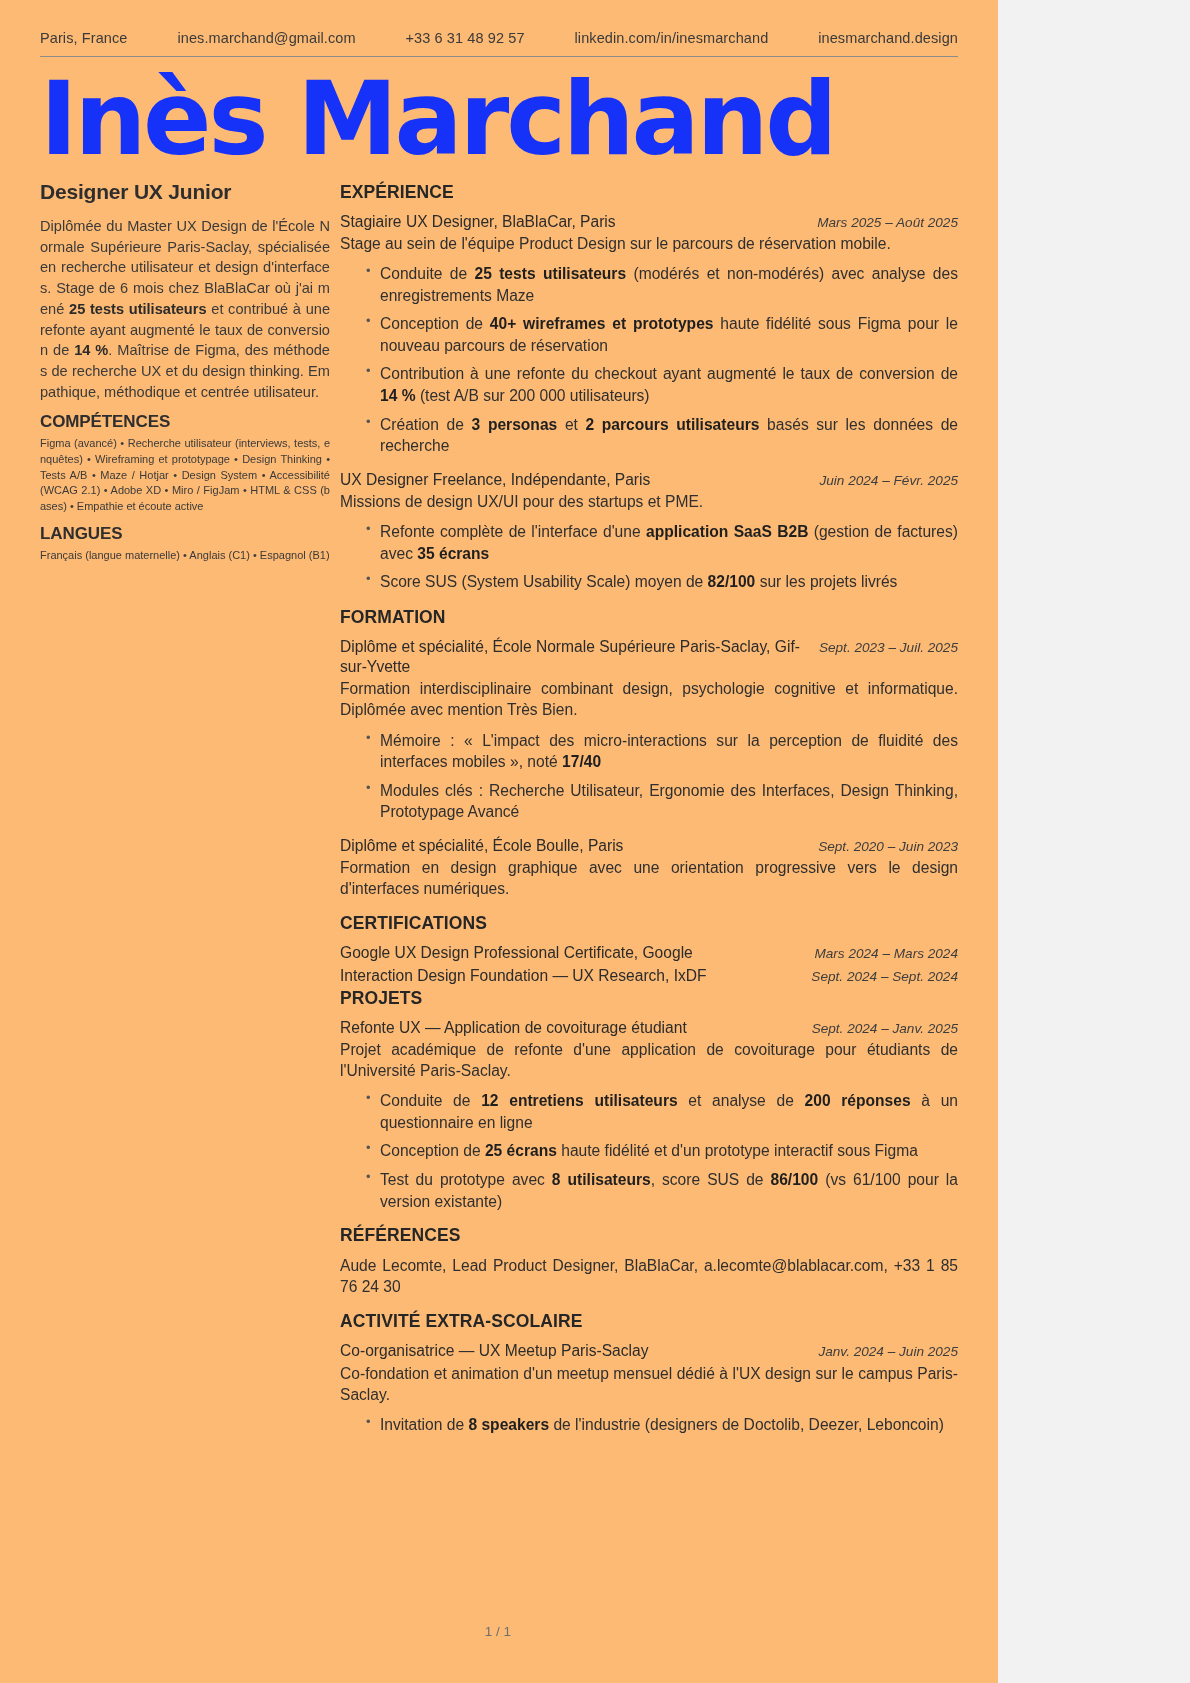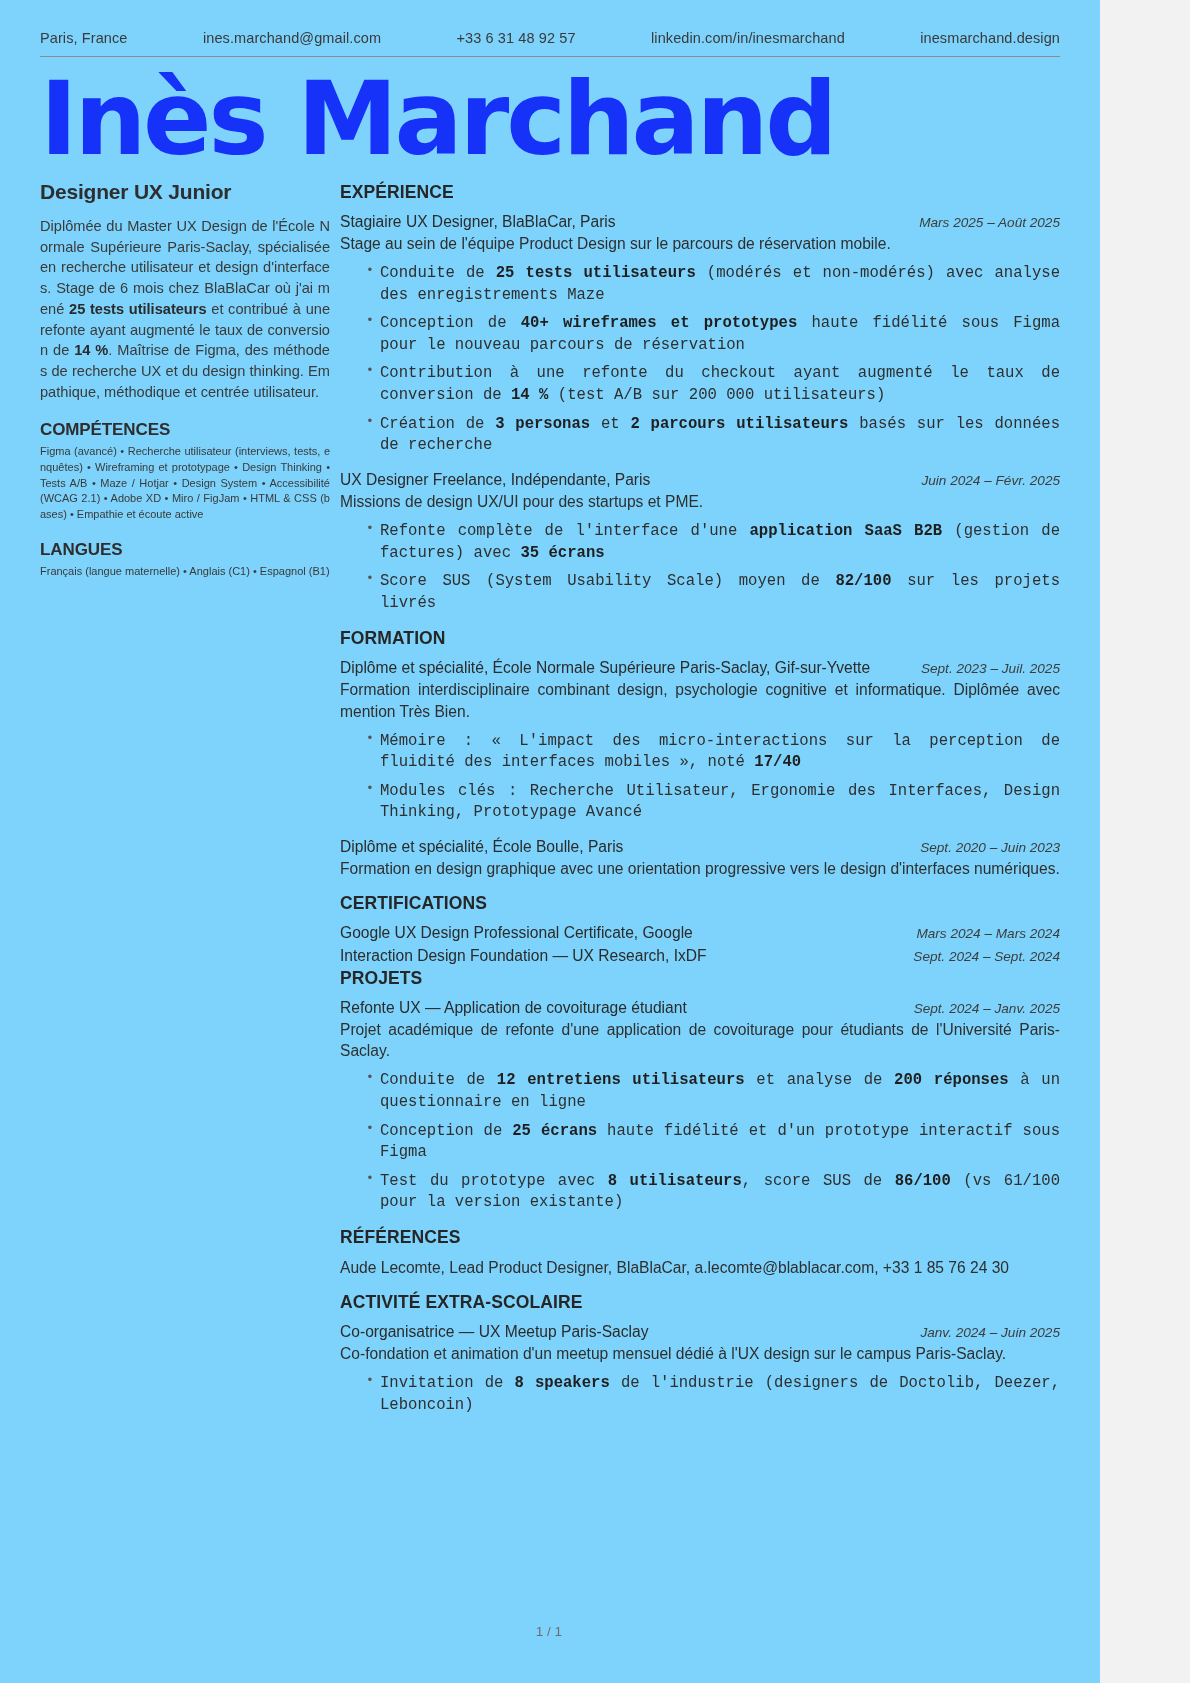--- a/index.html
+++ b/index.html
@@ -8,22 +8,22 @@
     background: #f2f2f2;
   }
   body {
     width: 1190px; height: 1683px;
     font-family: "Liberation Sans", sans-serif;
     color: #333333;
     position: relative;
     overflow: hidden;
   }
   .page {
-    width: 1100px; min-height: 1683px;
-    background: #7dd3fc;
+    width: 998px; min-height: 1683px;
+    background: #fdba74;
     padding: 0;
     position: relative;
   }
 
   
   .contactbar {
     display: flex;
     justify-content: space-between;
     align-items: baseline;
     padding: 30px 40px 0 40px;
@@ -74,21 +74,21 @@
     margin: 0;
     word-break: break-all;
     hyphens: none;
   }
   .summary b { font-weight: 700; color: #2b2b2b; }
   .side-h {
     font-size: 17px;
     font-weight: 700;
     color: #2e2e2e;
     letter-spacing: -.1px;
-    margin: 18px 0 4px 0;
+    margin: 10px 0 4px 0;
   }
   .side-p {
     font-size: 11px;
     line-height: 1.42;
     color: #3a3a3a;
     text-align: justify;
     margin: 0;
     word-break: break-all;
   }
 
@@ -133,21 +133,20 @@
     list-style: none;
   }
   ul.bullets li {
     font-size: 15.6px;
     line-height: 1.38;
     color: #2f2f2f;
     position: relative;
     padding-left: 14px;
     margin-bottom: 7px;
     text-align: justify;
-    font-family: Liberation Mono, monospace;
   }
   ul.bullets li:last-child { margin-bottom: 0; }
   ul.bullets li::before {
     content: "\2022";
     position: absolute;
     left: 0; top: -1px;
     color: #555;
     font-size: 13px;
   }
   b, strong { font-weight: 700; color: #1f1f1f; }

